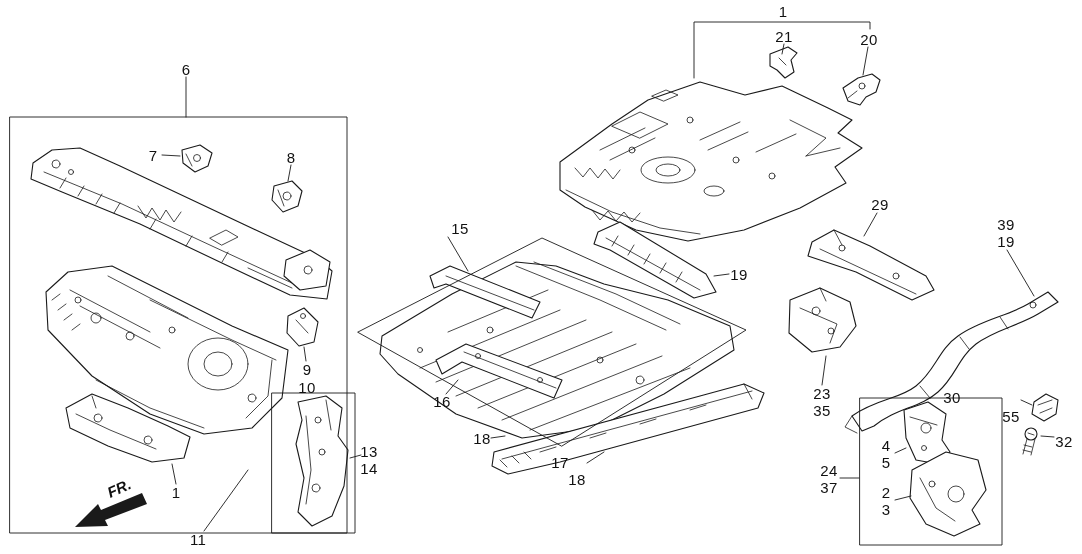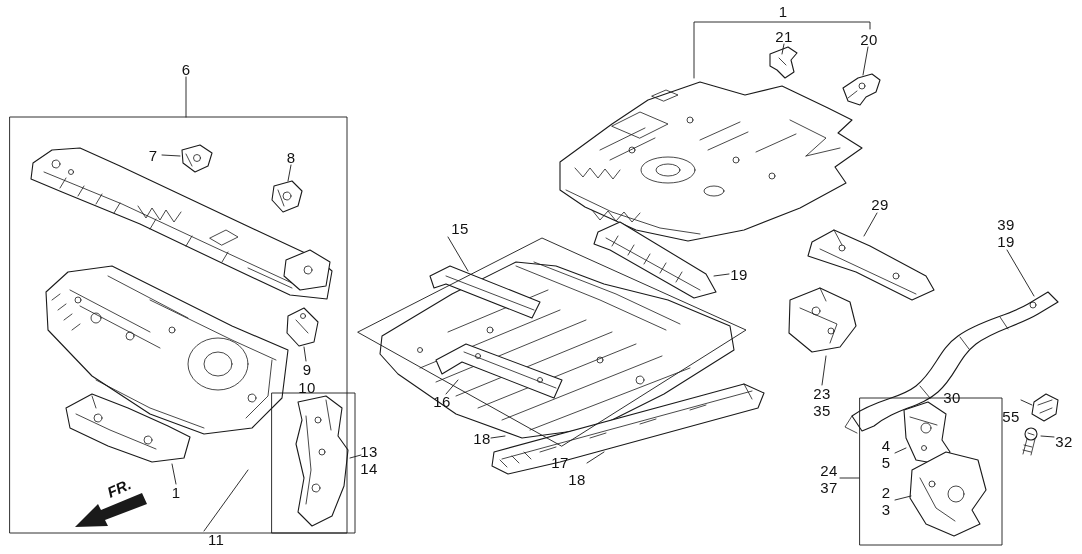--- a/index.html
+++ b/index.html
@@ -296,17 +296,17 @@
 <span class="co" style="left:482px;top:438px">18</span>
 <span class="co" style="left:886px;top:445px">4</span>
 <span class="co" style="left:886px;top:462px">5</span>
 <span class="co" style="left:560px;top:462px">17</span>
 <span class="co" style="left:577px;top:479px">18</span>
 <span class="co" style="left:176px;top:492px">1</span>
 <span class="co" style="left:829px;top:470px">24</span>
 <span class="co" style="left:829px;top:487px">37</span>
 <span class="co" style="left:886px;top:492px">2</span>
 <span class="co" style="left:886px;top:509px">3</span>
-<span class="co" style="left:216px;top:539px">11</span>
+<span class="co" style="left:198px;top:539px">11</span>
 
 <span class="fr">FR.</span>
 
 </div>
 
 </body></html>

